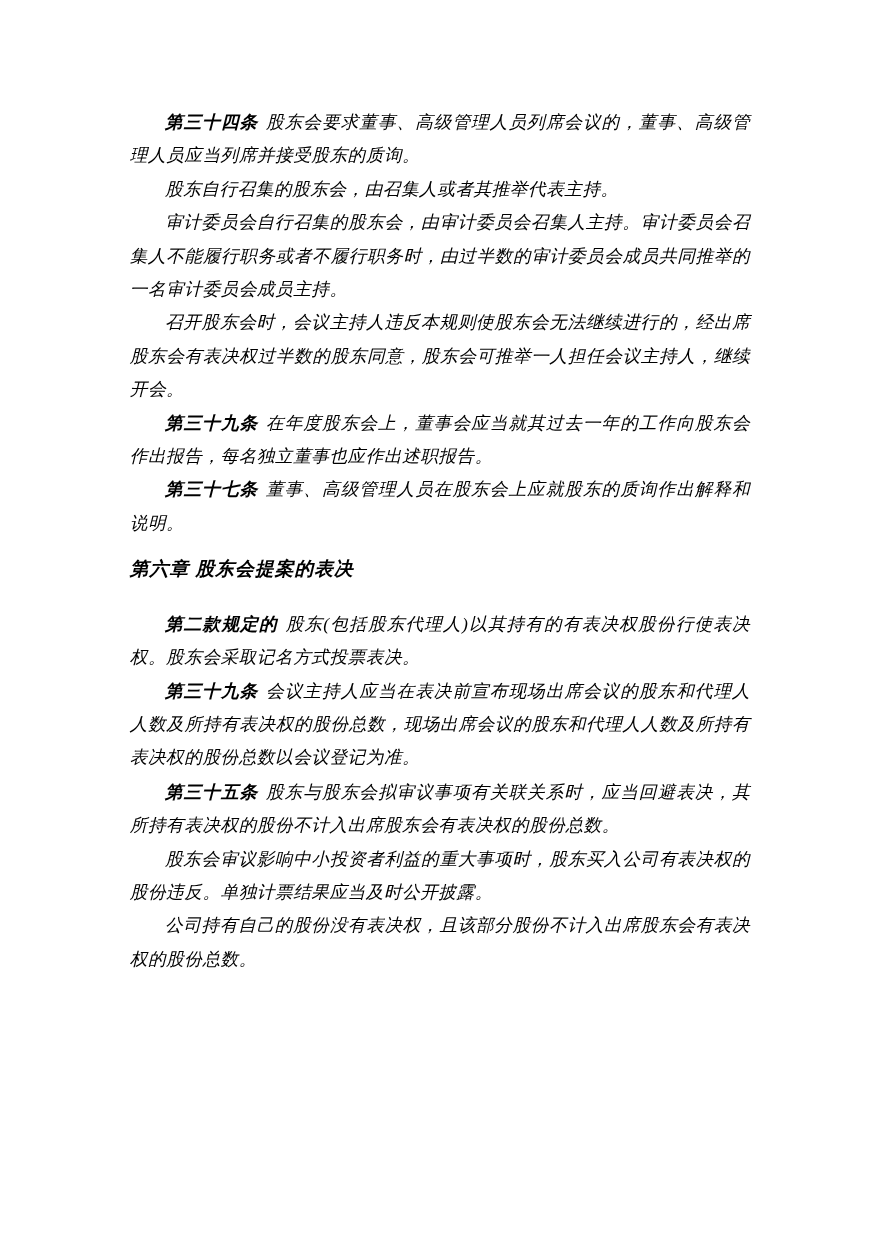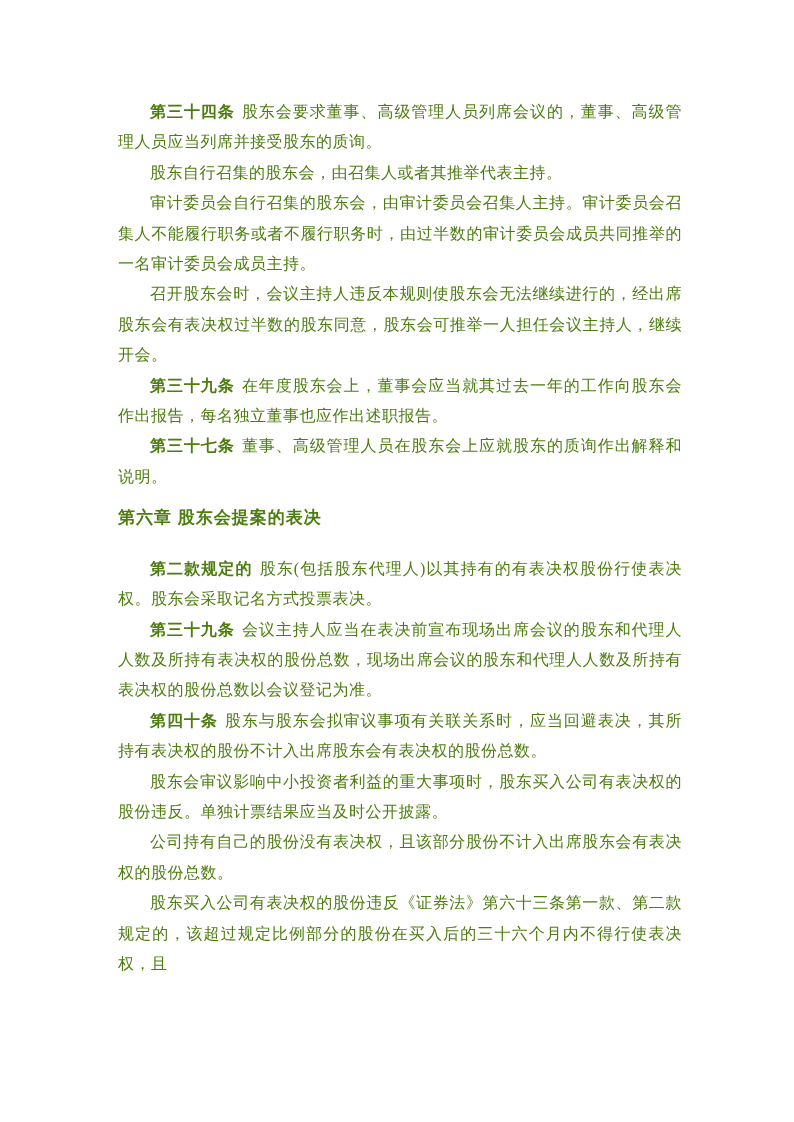--- a/index.html
+++ b/index.html
@@ -10,21 +10,22 @@
   .page {
     position: relative;
     width: 794px;
     height: 1122px;
     margin: 0 auto;
     background: #ffffff;
     overflow: hidden;
     box-sizing: border-box;
     padding: 97px 112px 11px 118px;
     font-family: "Liberation Serif", "DejaVu Serif", serif;
-    color: #4d7c0f;
+    color: #000000;
+    font-style: italic;
   }
   .doc-body {
     width: 100%;
   }
   .para {
     margin: 0;
     padding: 0;
     font-size: 16px;
     line-height: 30.4px;
     text-align: justify;
@@ -55,18 +56,17 @@
   <div class="doc-body" id="doc-body">
       <p class="para"><span class="num">第三十四条</span><span>股东会要求董事、高级管理人员列席会议的，董事、高级管理人员应当列席并接受股东的质询。</span></p>
       <p class="para">股东自行召集的股东会，由召集人或者其推举代表主持。</p>
       <p class="para">审计委员会自行召集的股东会，由审计委员会召集人主持。审计委员会召集人不能履行职务或者不履行职务时，由过半数的审计委员会成员共同推举的一名审计委员会成员主持。</p>
       <p class="para">召开股东会时，会议主持人违反本规则使股东会无法继续进行的，经出席股东会有表决权过半数的股东同意，股东会可推举一人担任会议主持人，继续开会。</p>
       <p class="para"><span class="num">第三十九条</span><span>在年度股东会上，董事会应当就其过去一年的工作向股东会作出报告，每名独立董事也应作出述职报告。</span></p>
       <p class="para"><span class="num">第三十七条</span><span>董事、高级管理人员在股东会上应就股东的质询作出解释和说明。</span></p>
       <div class="chapter-heading">第六章 股东会提案的表决</div>
       <p class="para"><span class="num">第二款规定的</span><span>股东(包括股东代理人)以其持有的有表决权股份行使表决权。股东会采取记名方式投票表决。</span></p>
       <p class="para"><span class="num">第三十九条</span><span>会议主持人应当在表决前宣布现场出席会议的股东和代理人人数及所持有表决权的股份总数，现场出席会议的股东和代理人人数及所持有表决权的股份总数以会议登记为准。</span></p>
-      <p class="para"><span class="num">第四十条</span><span>股东与股东会拟审议事项有关联关系时，应当回避表决，其所持有表决权的股份不计入出席股东会有表决权的股份总数。</span></p>
+      <p class="para"><span class="num">第三十五条</span><span>股东与股东会拟审议事项有关联关系时，应当回避表决，其所持有表决权的股份不计入出席股东会有表决权的股份总数。</span></p>
       <p class="para">股东会审议影响中小投资者利益的重大事项时，股东买入公司有表决权的股份违反。单独计票结果应当及时公开披露。</p>
       <p class="para">公司持有自己的股份没有表决权，且该部分股份不计入出席股东会有表决权的股份总数。</p>
-      <p class="para">股东买入公司有表决权的股份违反《证券法》第六十三条第一款、第二款规定的，该超过规定比例部分的股份在买入后的三十六个月内不得行使表决权，且</p>
     </div>
 </div>
 
 </body></html>

